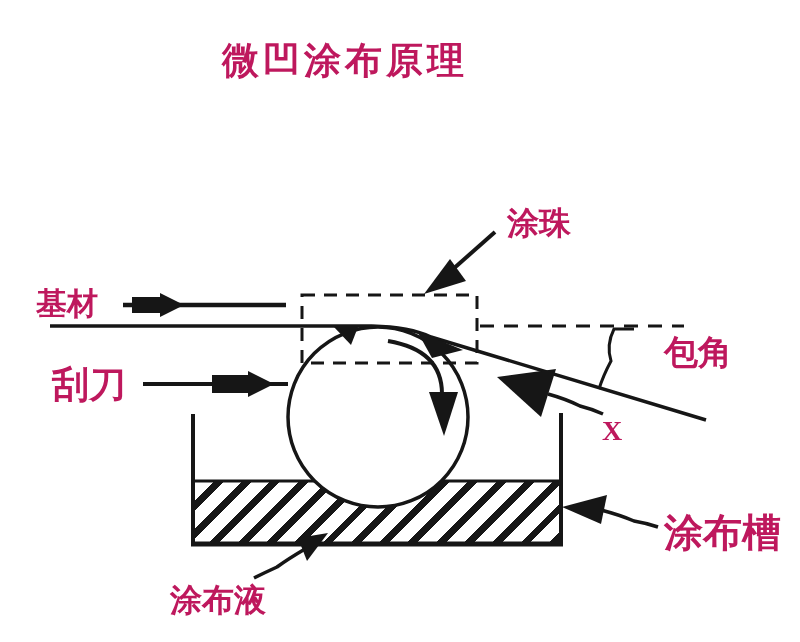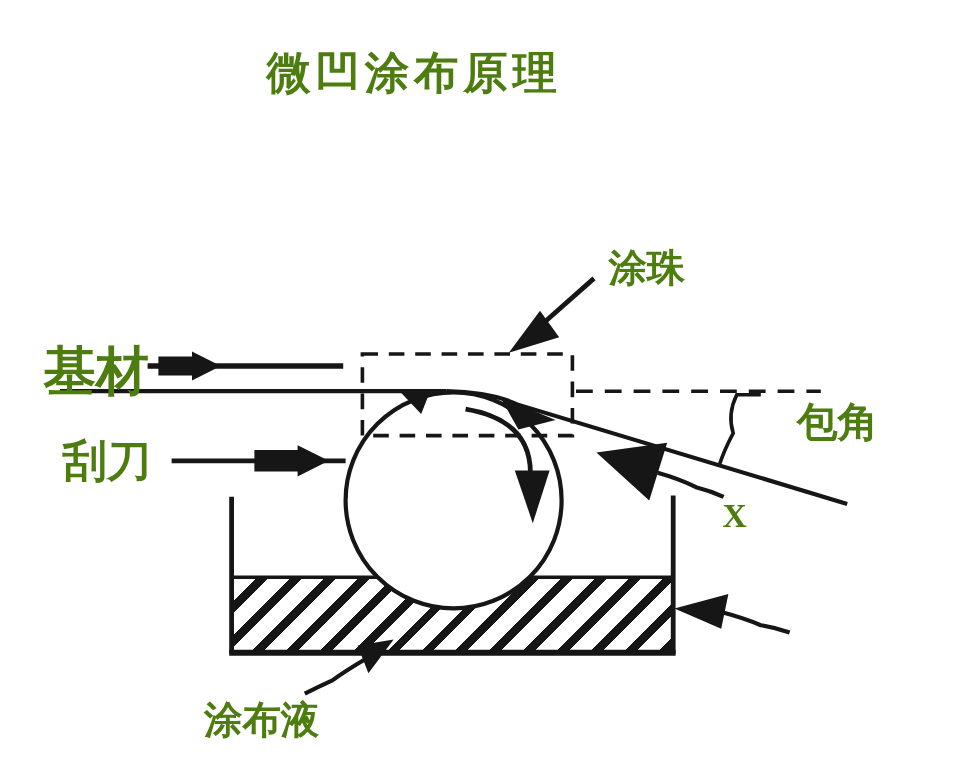--- a/index.html
+++ b/index.html
@@ -1,20 +1,20 @@
 <!DOCTYPE html>
 <html><head>
 <meta charset="utf-8">
 <style>
   html,body{margin:0;padding:0;background:#fff;}
   .stage{
     position:relative;width:800px;height:642px;background:#fff;overflow:hidden;
     font-family:"DejaVu Sans","Liberation Sans",sans-serif;color:#161616;
   }
-  .lbl{position:absolute;white-space:nowrap;line-height:1;color:#4d7c0f;}
+  .lbl{position:absolute;white-space:nowrap;line-height:1;color:#be185d;}
   .title{font-size:37px;font-weight:bold;letter-spacing:4px;}
   .cjk{font-weight:700;}
   .xmark{font-family:"Liberation Serif","DejaVu Serif",serif;font-weight:bold;}
   .hatch{
     position:absolute;left:195px;top:482px;width:366px;height:63px;
     background:repeating-linear-gradient(135deg,#ffffff 0 13px,#161616 13px 20px);
   }
   svg{position:absolute;left:0;top:0;}
   .stroke{stroke:#161616;fill:none;stroke-linecap:butt;}
   .fill{fill:#161616;stroke:none;}
@@ -99,24 +99,25 @@
     <g>
       <polygon class="fill" points="328,533 298,538 307,561"></polygon>
       <path class="stroke" d="M305 549 Q288 559 277 567 Q266 572 254 578" stroke-width="3.5"></path>
     </g>
   </svg>
 
   <div class="lbl title" style="left:222px;top:42px;">微凹涂布原理</div>
 
   <div class="lbl cjk" style="left:507px;top:207px;font-size:32px;">涂珠</div>
 
-  <div class="lbl cjk" style="left:36px;top:288px;font-size:44px;">基材</div>
+  <div class="lbl cjk" style="left:36px;top:288px;font-size:31px;">基材</div>
 
   <div class="lbl cjk" style="left:664px;top:335px;font-size:34px;">包角</div>
 
   <div class="lbl cjk" style="left:52px;top:366px;font-size:37px;text-align:right;">刮刀</div>
 
   <div class="lbl xmark" style="left:602px;top:417px;font-size:28px;">X</div>
 
+  <div class="lbl cjk" style="left:664px;top:513px;font-size:39px;">涂布槽</div>
 
   <div class="lbl cjk" style="left:170px;top:584px;font-size:32px;">涂布液</div>
 
 </div>
 
 </body></html>

